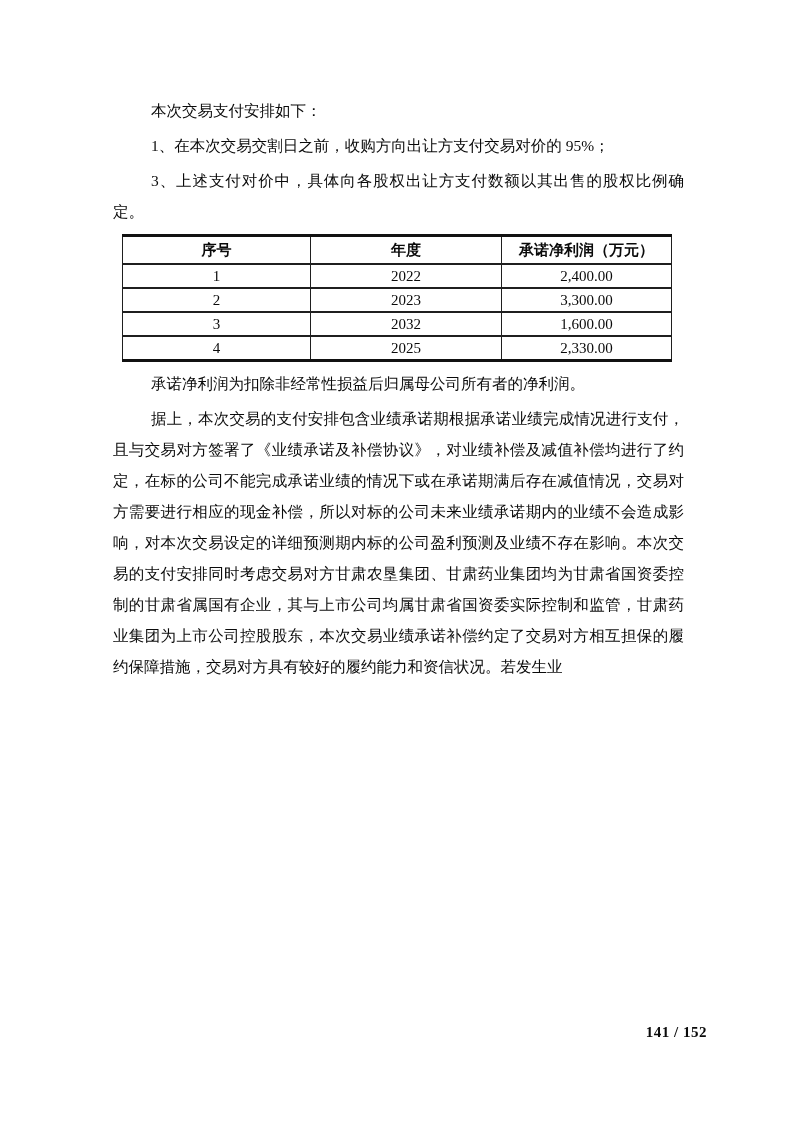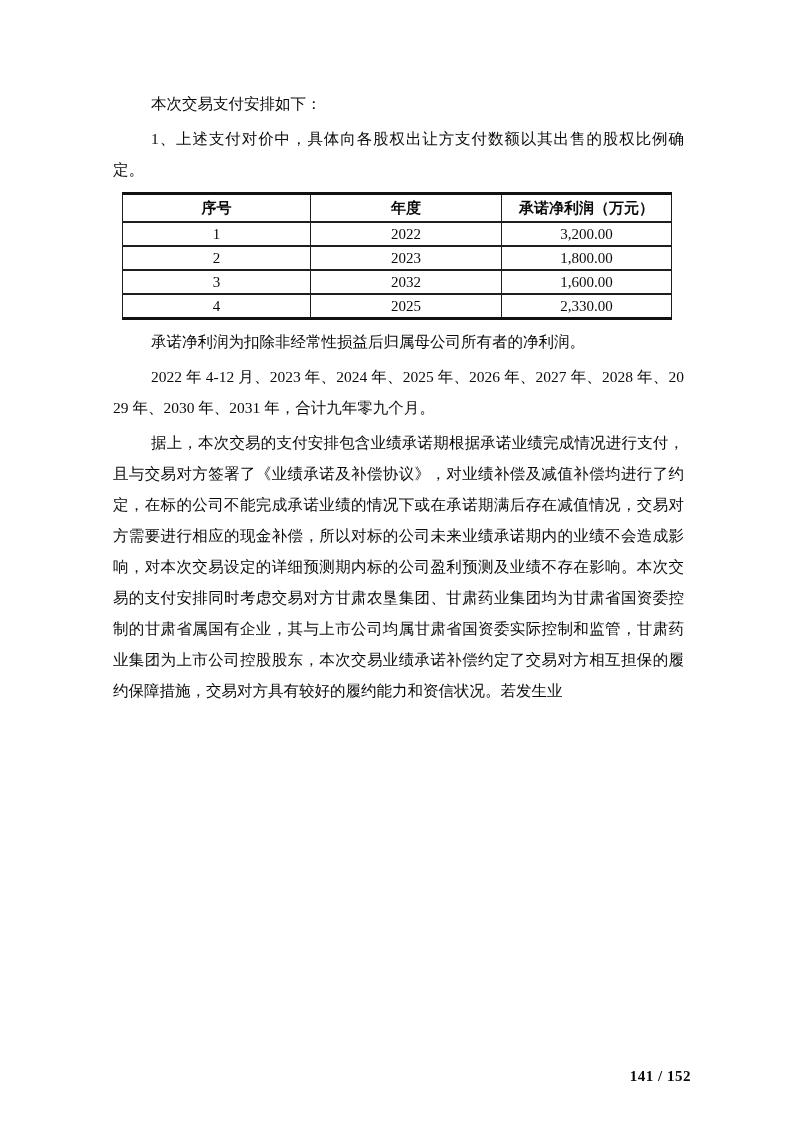--- a/index.html
+++ b/index.html
@@ -12,21 +12,21 @@
     width: 793px;
     height: 1122px;
     background: #ffffff;
     overflow: hidden;
     font-family: "Liberation Serif", "DejaVu Serif", serif;
     color: #0a0a0a;
   }
   .content {
     position: absolute;
     left: 113px;
-    top: 88px;
+    top: 95px;
     width: 571px;
   }
   .para {
     margin: 0 0 4px 0;
     font-size: 15.5px;
     line-height: 31px;
     text-align: justify;
     text-indent: 38px;
     word-break: break-all;
   }
@@ -54,74 +54,73 @@
   }
   .commit-table td {
     height: 22px;
     font-weight: normal;
   }
   .commit-table tbody tr:last-child td {
     border-bottom: 3px solid #111111;
   }
   .page-number {
     position: absolute;
-    right: 102px;
+    right: 86px;
     top: 1024px;
     font-size: 15px;
     font-weight: bold;
     letter-spacing: 0.5px;
-    margin-top: 44px;
   }
 </style>
 </head>
 <body>
 
 <div class="page">
   <div class="content">
 
     <p class="para">本次交易支付安排如下：</p>
-    <p class="para">1、上述支付对价中，具体向各股权出让方支付数额以其出售的股权比例确定。</p>
+    <p class="para">1、在本次交易交割日之前，收购方向出让方支付交易对价的 95%；</p>
+    <p class="para">3、上述支付对价中，具体向各股权出让方支付数额以其出售的股权比例确定。</p>
 
     <table class="commit-table">
       <colgroup>
         <col style="width:188px">
         <col style="width:191px">
         <col style="width:170px">
       </colgroup>
       <thead>
         <tr>
           <th>序号</th>
           <th>年度</th>
           <th>承诺净利润（万元）</th>
         </tr>
       </thead>
       <tbody>
         <tr>
           <td>1</td>
           <td>2022</td>
-          <td>3,200.00</td>
+          <td>2,400.00</td>
         </tr>
         <tr>
           <td>2</td>
           <td>2023</td>
-          <td>1,800.00</td>
+          <td>3,300.00</td>
         </tr>
         <tr>
           <td>3</td>
           <td>2032</td>
           <td>1,600.00</td>
         </tr>
         <tr>
           <td>4</td>
           <td>2025</td>
           <td>2,330.00</td>
         </tr>
       </tbody>
     </table>
 
     <p class="para">承诺净利润为扣除非经常性损益后归属母公司所有者的净利润。</p>
-    <p class="para">2022 年 4-12 月、2023 年、2024 年、2025 年、2026 年、2027 年、2028 年、2029 年、2030 年、2031 年，合计九年零九个月。</p>
     <p class="para">据上，本次交易的支付安排包含业绩承诺期根据承诺业绩完成情况进行支付，且与交易对方签署了《业绩承诺及补偿协议》，对业绩补偿及减值补偿均进行了约定，在标的公司不能完成承诺业绩的情况下或在承诺期满后存在减值情况，交易对方需要进行相应的现金补偿，所以对标的公司未来业绩承诺期内的业绩不会造成影响，对本次交易设定的详细预测期内标的公司盈利预测及业绩不存在影响。本次交易的支付安排同时考虑交易对方甘肃农垦集团、甘肃药业集团均为甘肃省国资委控制的甘肃省属国有企业，其与上市公司均属甘肃省国资委实际控制和监管，甘肃药业集团为上市公司控股股东，本次交易业绩承诺补偿约定了交易对方相互担保的履约保障措施，交易对方具有较好的履约能力和资信状况。若发生业</p>
 
   </div>
 
   <div class="page-number">141 / 152</div>
 </div>
 
 </body></html>

